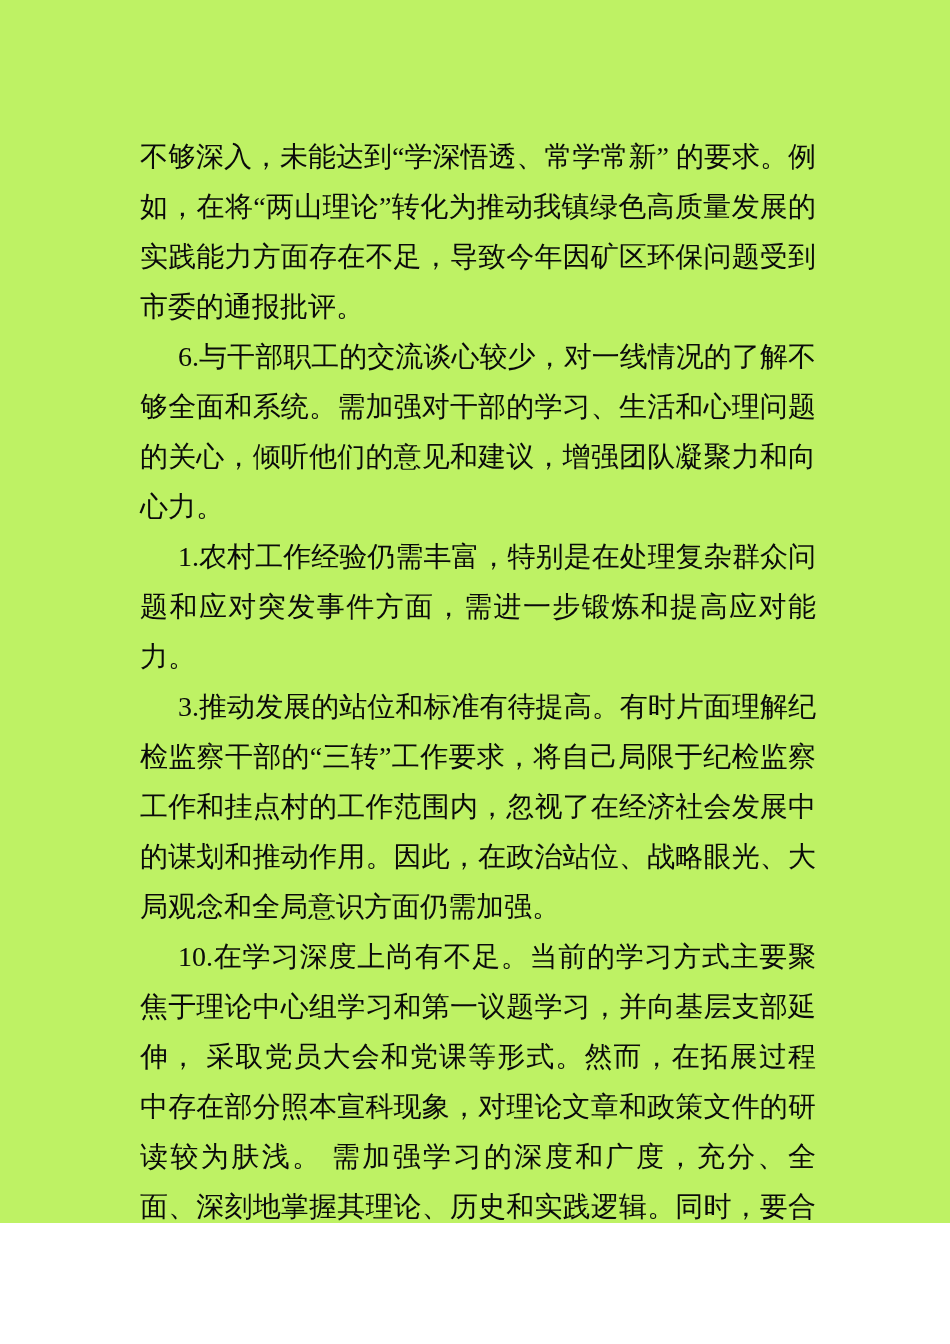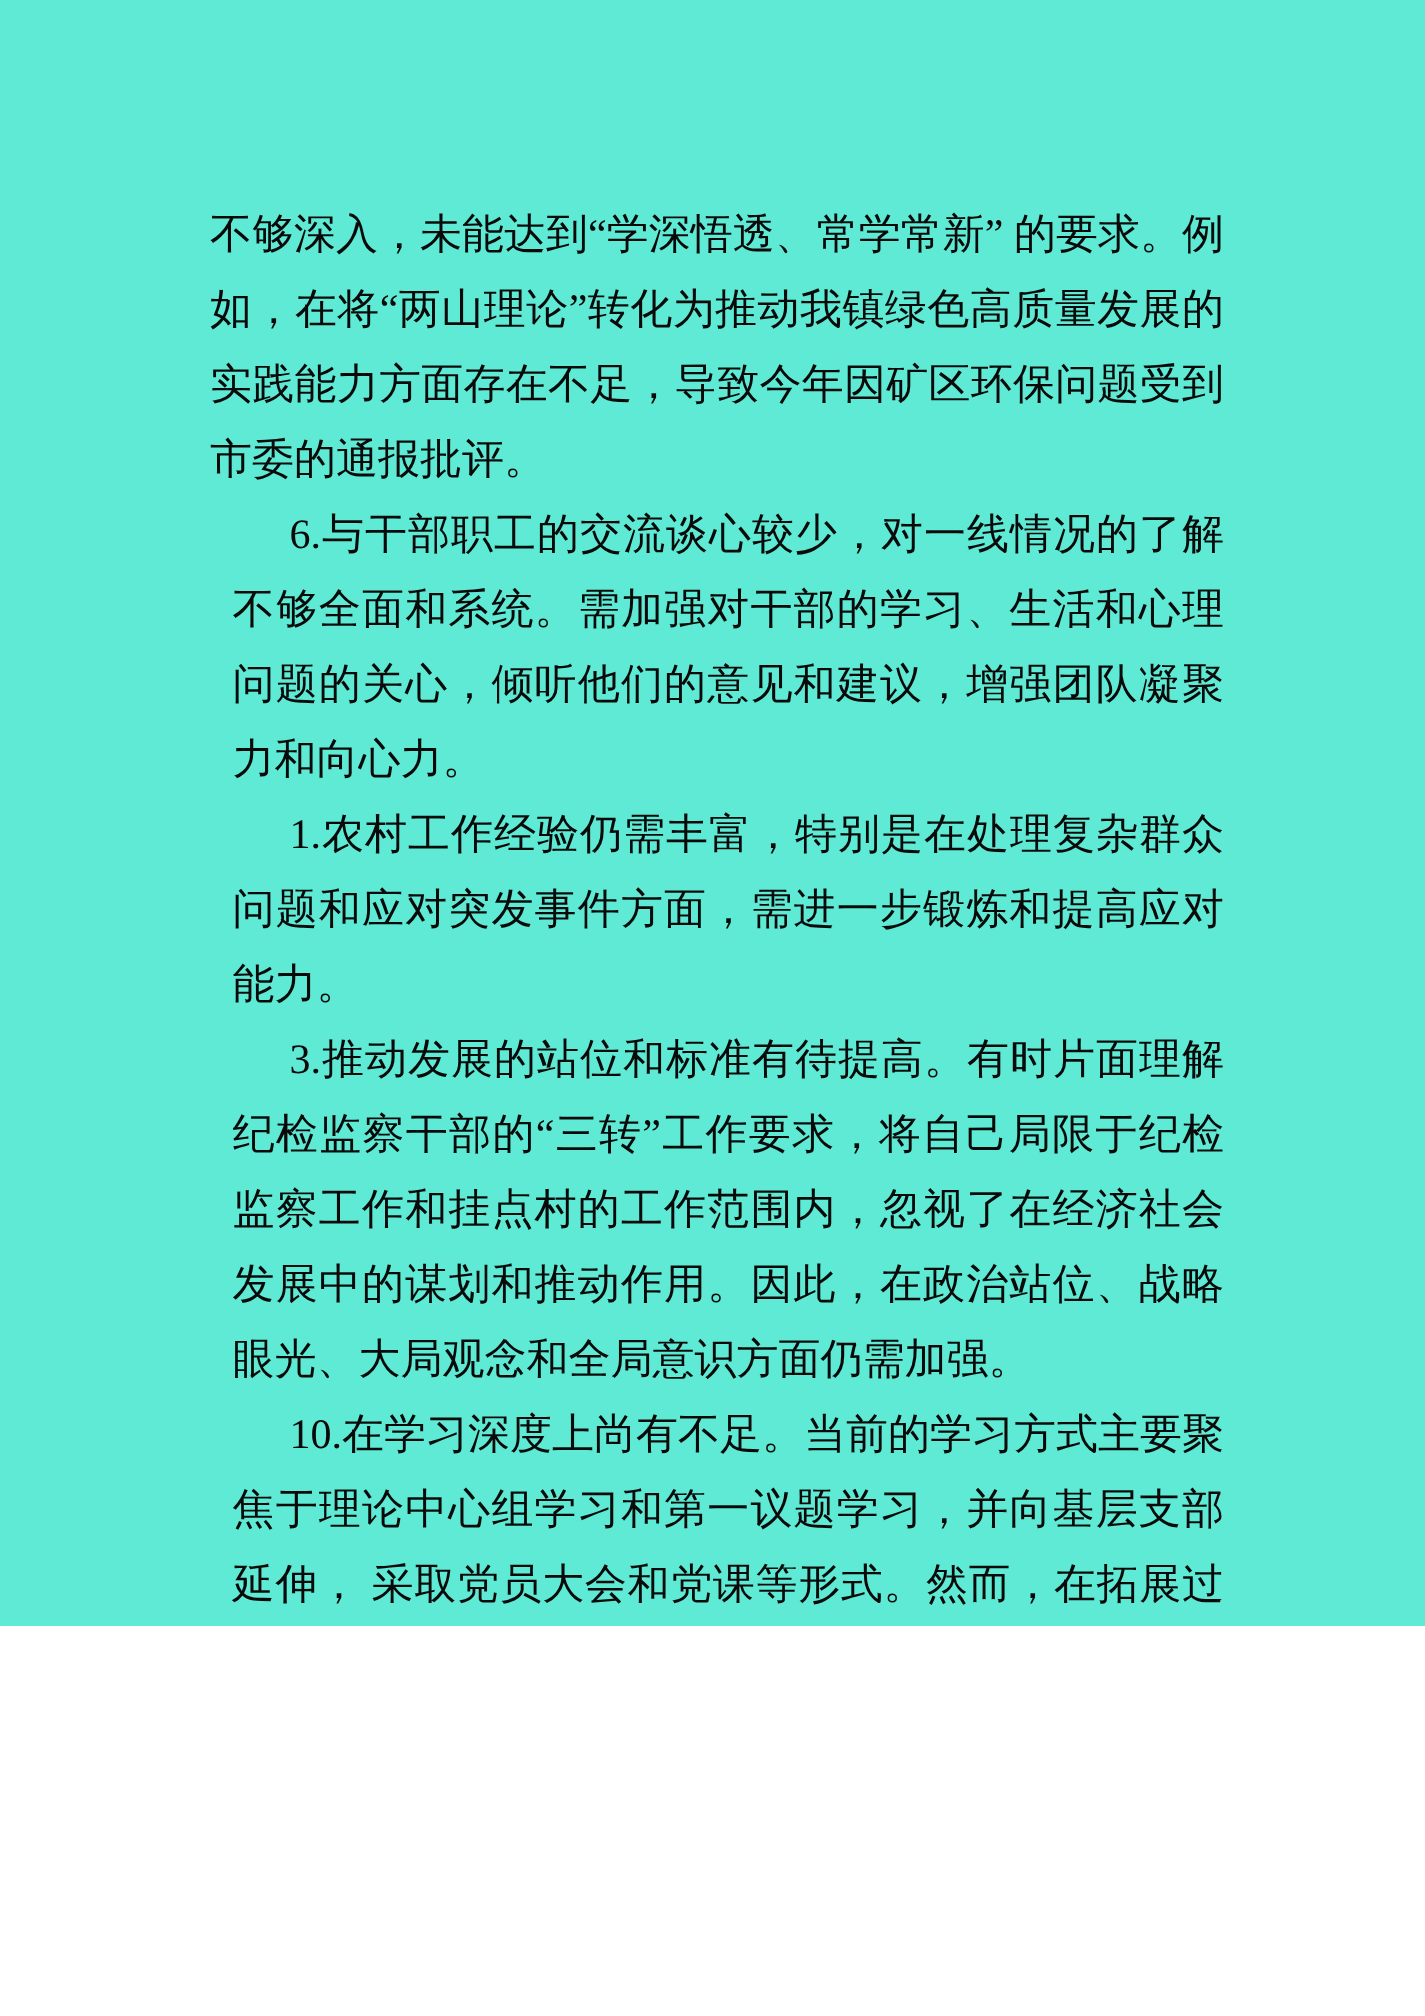--- a/index.html
+++ b/index.html
@@ -3,22 +3,22 @@
 <meta charset="utf-8">
 <style>
   html, body {
     margin: 0;
     padding: 0;
     background: #ffffff;
   }
   .page {
     position: relative;
     width: 950px;
-    height: 1084px;
-    background: #5eead4;
+    height: 1223px;
+    background: #bef264;
     overflow: hidden;
     text-decoration: underline;
   }
   .text-block {
     position: absolute;
     left: 140px;
     top: 132px;
     width: 676px;
     font-family: "Liberation Serif", "DejaVu Serif", serif;
     font-size: 28px;
@@ -26,21 +26,20 @@
     color: #0a0a0a;
     text-align: justify;
     text-justify: inter-ideograph;
   }
   .text-block p {
     margin: 0;
     padding: 0;
   }
   .text-block p.indent {
     text-indent: 38px;
-    margin-left: 15px;
   }
 </style>
 </head>
 <body>
 
 <div class="page">
   <div class="text-block">
     <p>不够深入，未能达到“学深悟透、常学常新” 的要求。例如，在将“两山理论”转化为推动我镇绿色高质量发展的实践能力方面存在不足，导致今年因矿区环保问题受到市委的通报批评。</p>
     <p class="indent">6.与干部职工的交流谈心较少，对一线情况的了解不够全面和系统。需加强对干部的学习、生活和心理问题的关心，倾听他们的意见和建议，增强团队凝聚力和向心力。</p>
     <p class="indent">1.农村工作经验仍需丰富，特别是在处理复杂群众问题和应对突发事件方面，需进一步锻炼和提高应对能力。</p>

